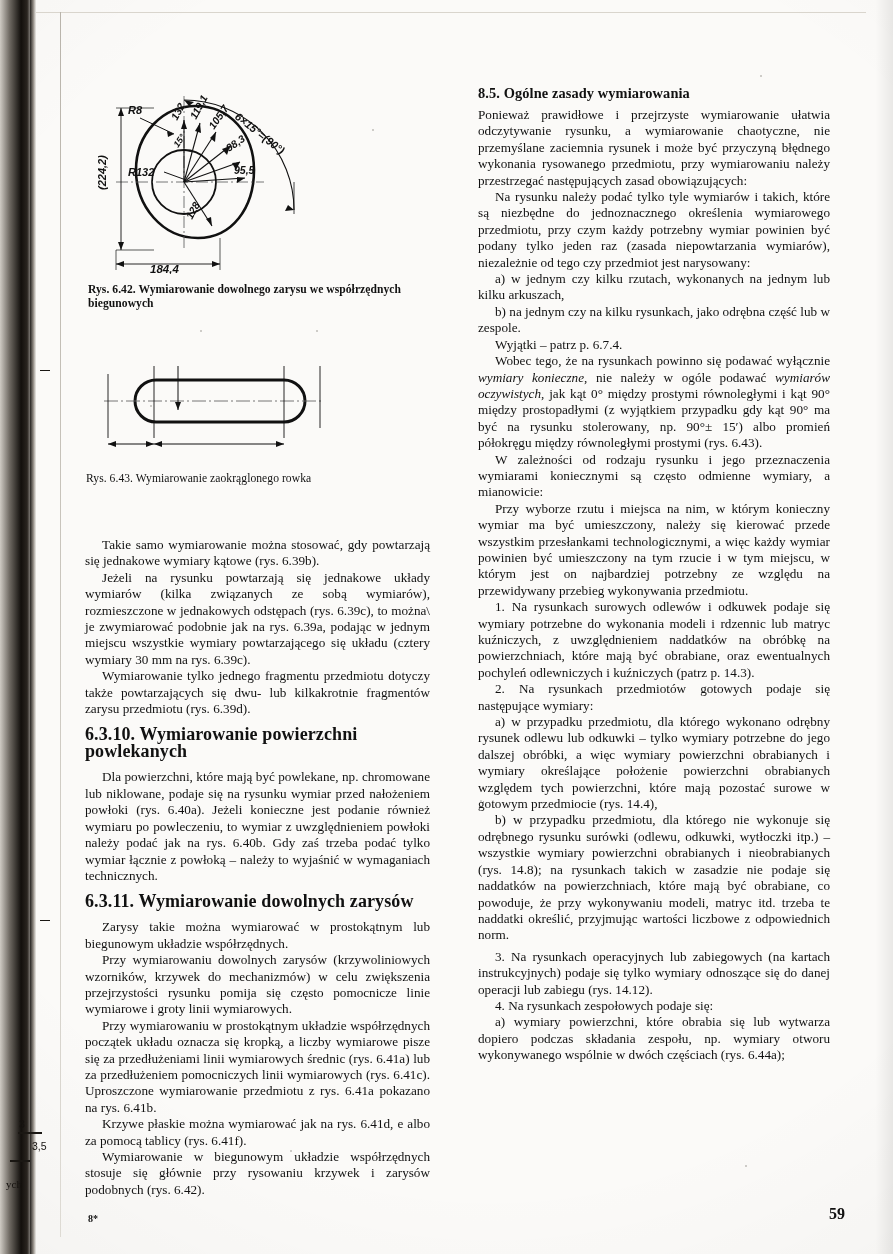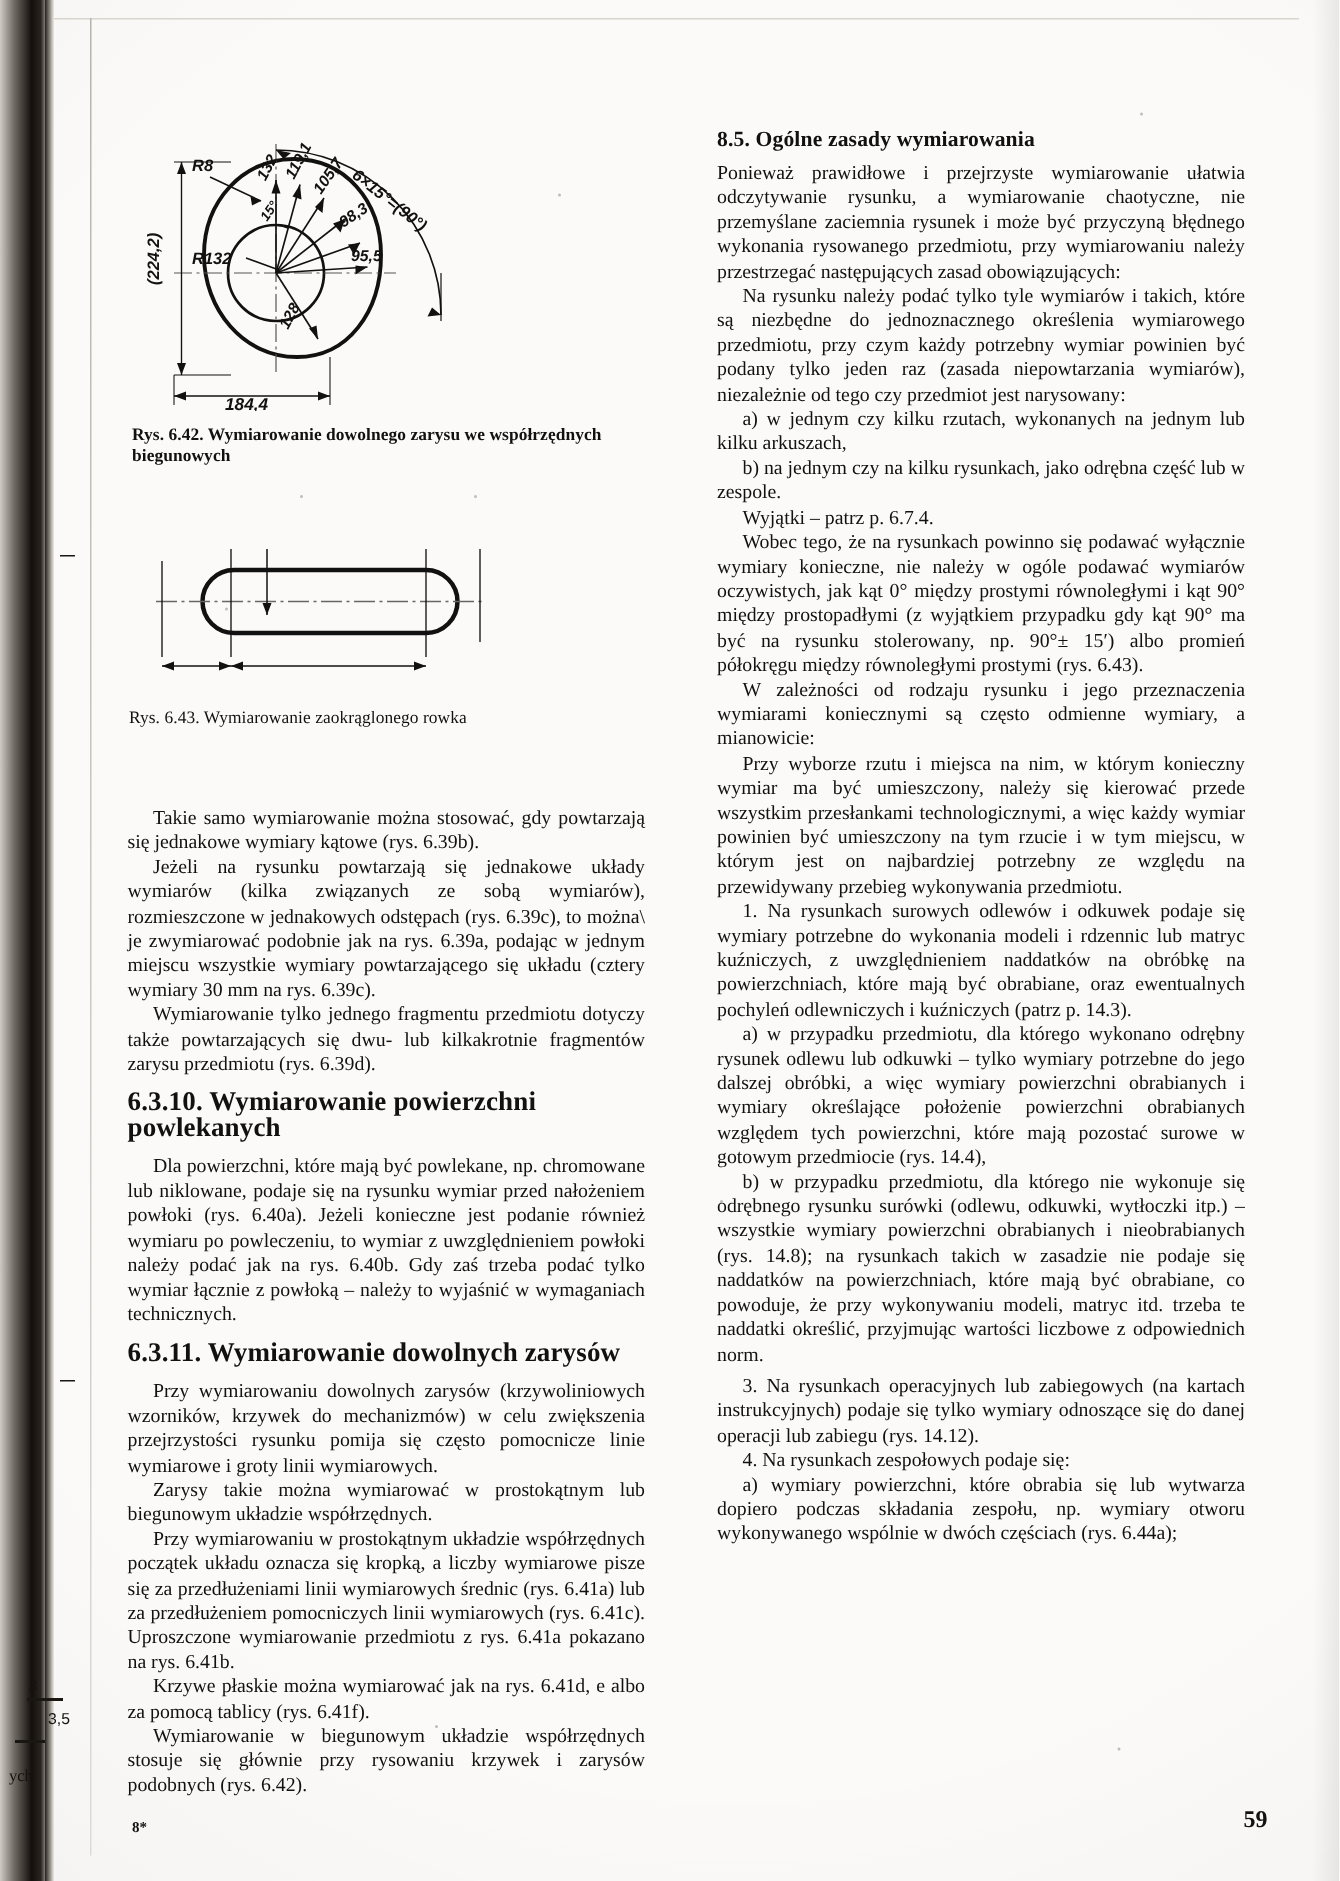--- a/index.html
+++ b/index.html
@@ -61,21 +61,21 @@
     font-size:18px;line-height:17px;font-weight:bold;
     margin:0;letter-spacing:.1px;
   }
   h3.heading.big{font-size:14.4px;}
 
   .caption{
     font-size:11.6px;line-height:13.6px;
     text-align:left;margin:0;
     letter-spacing:.05px;
   }
-  .ital{}
+  .ital{font-style:italic;}
 
   
   #fig642{position:absolute;left:88px;top:78px;width:340px;height:196px;}
   #fig642-cap{position:absolute;left:88px;top:283px;width:350px;font-weight:bold;}
 
   
   #fig643{position:absolute;left:86px;top:366px;width:330px;height:96px;}
   #fig643-cap{position:absolute;left:86px;top:472px;width:340px;}
 
   
@@ -233,42 +233,43 @@
     <div class="blockgap"></div>
     <h3 class="heading">6.3.10. Wymiarowanie powierzchni powlekanych</h3>
     <div class="blockgap"></div>
 
     <p class="para">Dla powierzchni, które mają być powlekane, np. chromowane lub niklowane, podaje się na rysunku wymiar przed nałożeniem powłoki (rys. 6.40a). Jeżeli konieczne jest podanie również wymiaru po powleczeniu, to wymiar z uwzględnieniem powłoki należy podać jak na rys. 6.40b. Gdy zaś trzeba podać tylko wymiar łącznie z powłoką – należy to wyjaśnić w wymaganiach technicznych.</p>
 
     <div class="blockgap"></div>
     <h3 class="heading">6.3.11. Wymiarowanie dowolnych zarysów</h3>
     <div class="blockgap"></div>
 
+    <p class="para">Zarysy takie można wymiarować w prostokątnym lub biegunowym układzie współrzędnych.</p>
     <p class="para">Przy wymiarowaniu dowolnych zarysów (krzywoliniowych wzorników, krzywek do mechanizmów) w celu zwiększenia przejrzystości rysunku pomija się często pomocnicze linie wymiarowe i groty linii wymiarowych.</p>
-    <p class="para">Zarysy takie można wymiarować w prostokątnym lub biegunowym układzie współrzędnych.</p>
     <p class="para">Przy wymiarowaniu w prostokątnym układzie współrzędnych początek układu oznacza się kropką, a liczby wymiarowe pisze się za przedłużeniami linii wymiarowych średnic (rys. 6.41a) lub za przedłużeniem pomocniczych linii wymiarowych (rys. 6.41c). Uproszczone wymiarowanie przedmiotu z rys. 6.41a pokazano na rys. 6.41b.</p>
     <p class="para">Krzywe płaskie można wymiarować jak na rys. 6.41d, e albo za pomocą tablicy (rys. 6.41f).</p>
     <p class="para">Wymiarowanie w biegunowym układzie współrzędnych stosuje się głównie przy rysowaniu krzywek i zarysów podobnych (rys. 6.42).</p>
   </div>
 
   <div class="col" id="col-right" style="top:85px;">
     <h3 class="heading big">8.5. Ogólne zasady wymiarowania</h3>
     <div class="smallgap"></div>
 
     <p class="para noindent">Ponieważ prawidłowe i przejrzyste wymiarowanie ułatwia odczytywanie rysunku, a wymiarowanie chaotyczne, nie przemyślane zaciemnia rysunek i może być przyczyną błędnego wykonania rysowanego przedmiotu, przy wymiarowaniu należy przestrzegać następujących zasad obowiązujących:</p>
     <p class="para">Na rysunku należy podać tylko tyle wymiarów i takich, które są niezbędne do jednoznacznego określenia wymiarowego przedmiotu, przy czym każdy potrzebny wymiar powinien być podany tylko jeden raz (zasada niepowtarzania wymiarów), niezależnie od tego czy przedmiot jest narysowany:</p>
     <p class="para">a) w jednym czy kilku rzutach, wykonanych na jednym lub kilku arkuszach,</p>
     <p class="para">b) na jednym czy na kilku rysunkach, jako odrębna część lub w zespole.</p>
     <p class="para">Wyjątki – patrz p. 6.7.4.</p>
 
     <p class="para"><span>Wobec tego, że na rysunkach powinno się podawać wyłącznie </span><span class="ital">wymiary konieczne</span><span>, nie należy w ogóle podawać </span><span class="ital">wymiarów oczywistych</span><span>, jak kąt 0° między prostymi równoległymi i kąt 90° między prostopadłymi (z wyjątkiem przypadku gdy kąt 90° ma być na rysunku stolerowany, np. 90°± 15′) albo promień półokręgu między równoległymi prostymi (rys. 6.43).</span></p>
 
     <p class="para">W zależności od rodzaju rysunku i jego przeznaczenia wymiarami koniecznymi są często odmienne wymiary, a mianowicie:</p>
     <p class="para">Przy wyborze rzutu i miejsca na nim, w którym konieczny wymiar ma być umieszczony, należy się kierować przede wszystkim przesłankami technologicznymi, a więc każdy wymiar powinien być umieszczony na tym rzucie i w tym miejscu, w którym jest on najbardziej potrzebny ze względu na przewidywany przebieg wykonywania przedmiotu.</p>
     <p class="para">1. Na rysunkach surowych odlewów i odkuwek podaje się wymiary potrzebne do wykonania modeli i rdzennic lub matryc kuźniczych, z uwzględnieniem naddatków na obróbkę na powierzchniach, które mają być obrabiane, oraz ewentualnych pochyleń odlewniczych i kuźniczych (patrz p. 14.3).</p>
+    <p class="para">2. Na rysunkach przedmiotów gotowych podaje się następujące wymiary:</p>
     <p class="para">a) w przypadku przedmiotu, dla którego wykonano odrębny rysunek odlewu lub odkuwki – tylko wymiary potrzebne do jego dalszej obróbki, a więc wymiary powierzchni obrabianych i wymiary określające położenie powierzchni obrabianych względem tych powierzchni, które mają pozostać surowe w gotowym przedmiocie (rys. 14.4),</p>
     <p class="para">b) w przypadku przedmiotu, dla którego nie wykonuje się odrębnego rysunku surówki (odlewu, odkuwki, wytłoczki itp.) – wszystkie wymiary powierzchni obrabianych i nieobrabianych (rys. 14.8); na rysunkach takich w zasadzie nie podaje się naddatków na powierzchniach, które mają być obrabiane, co powoduje, że przy wykonywaniu modeli, matryc itd. trzeba te naddatki określić, przyjmując wartości liczbowe z odpowiednich norm.</p>
     <div class="smallgap"></div>
     <p class="para">3. Na rysunkach operacyjnych lub zabiegowych (na kartach instrukcyjnych) podaje się tylko wymiary odnoszące się do danej operacji lub zabiegu (rys. 14.12).</p>
     <p class="para">4. Na rysunkach zespołowych podaje się:</p>
     <p class="para">a) wymiary powierzchni, które obrabia się lub wytwarza dopiero podczas składania zespołu, np. wymiary otworu wykonywanego wspólnie w dwóch częściach (rys. 6.44a);</p>
   </div>
 
   <div id="footnote-mark">8*</div>
   <div id="page-number">59</div>

